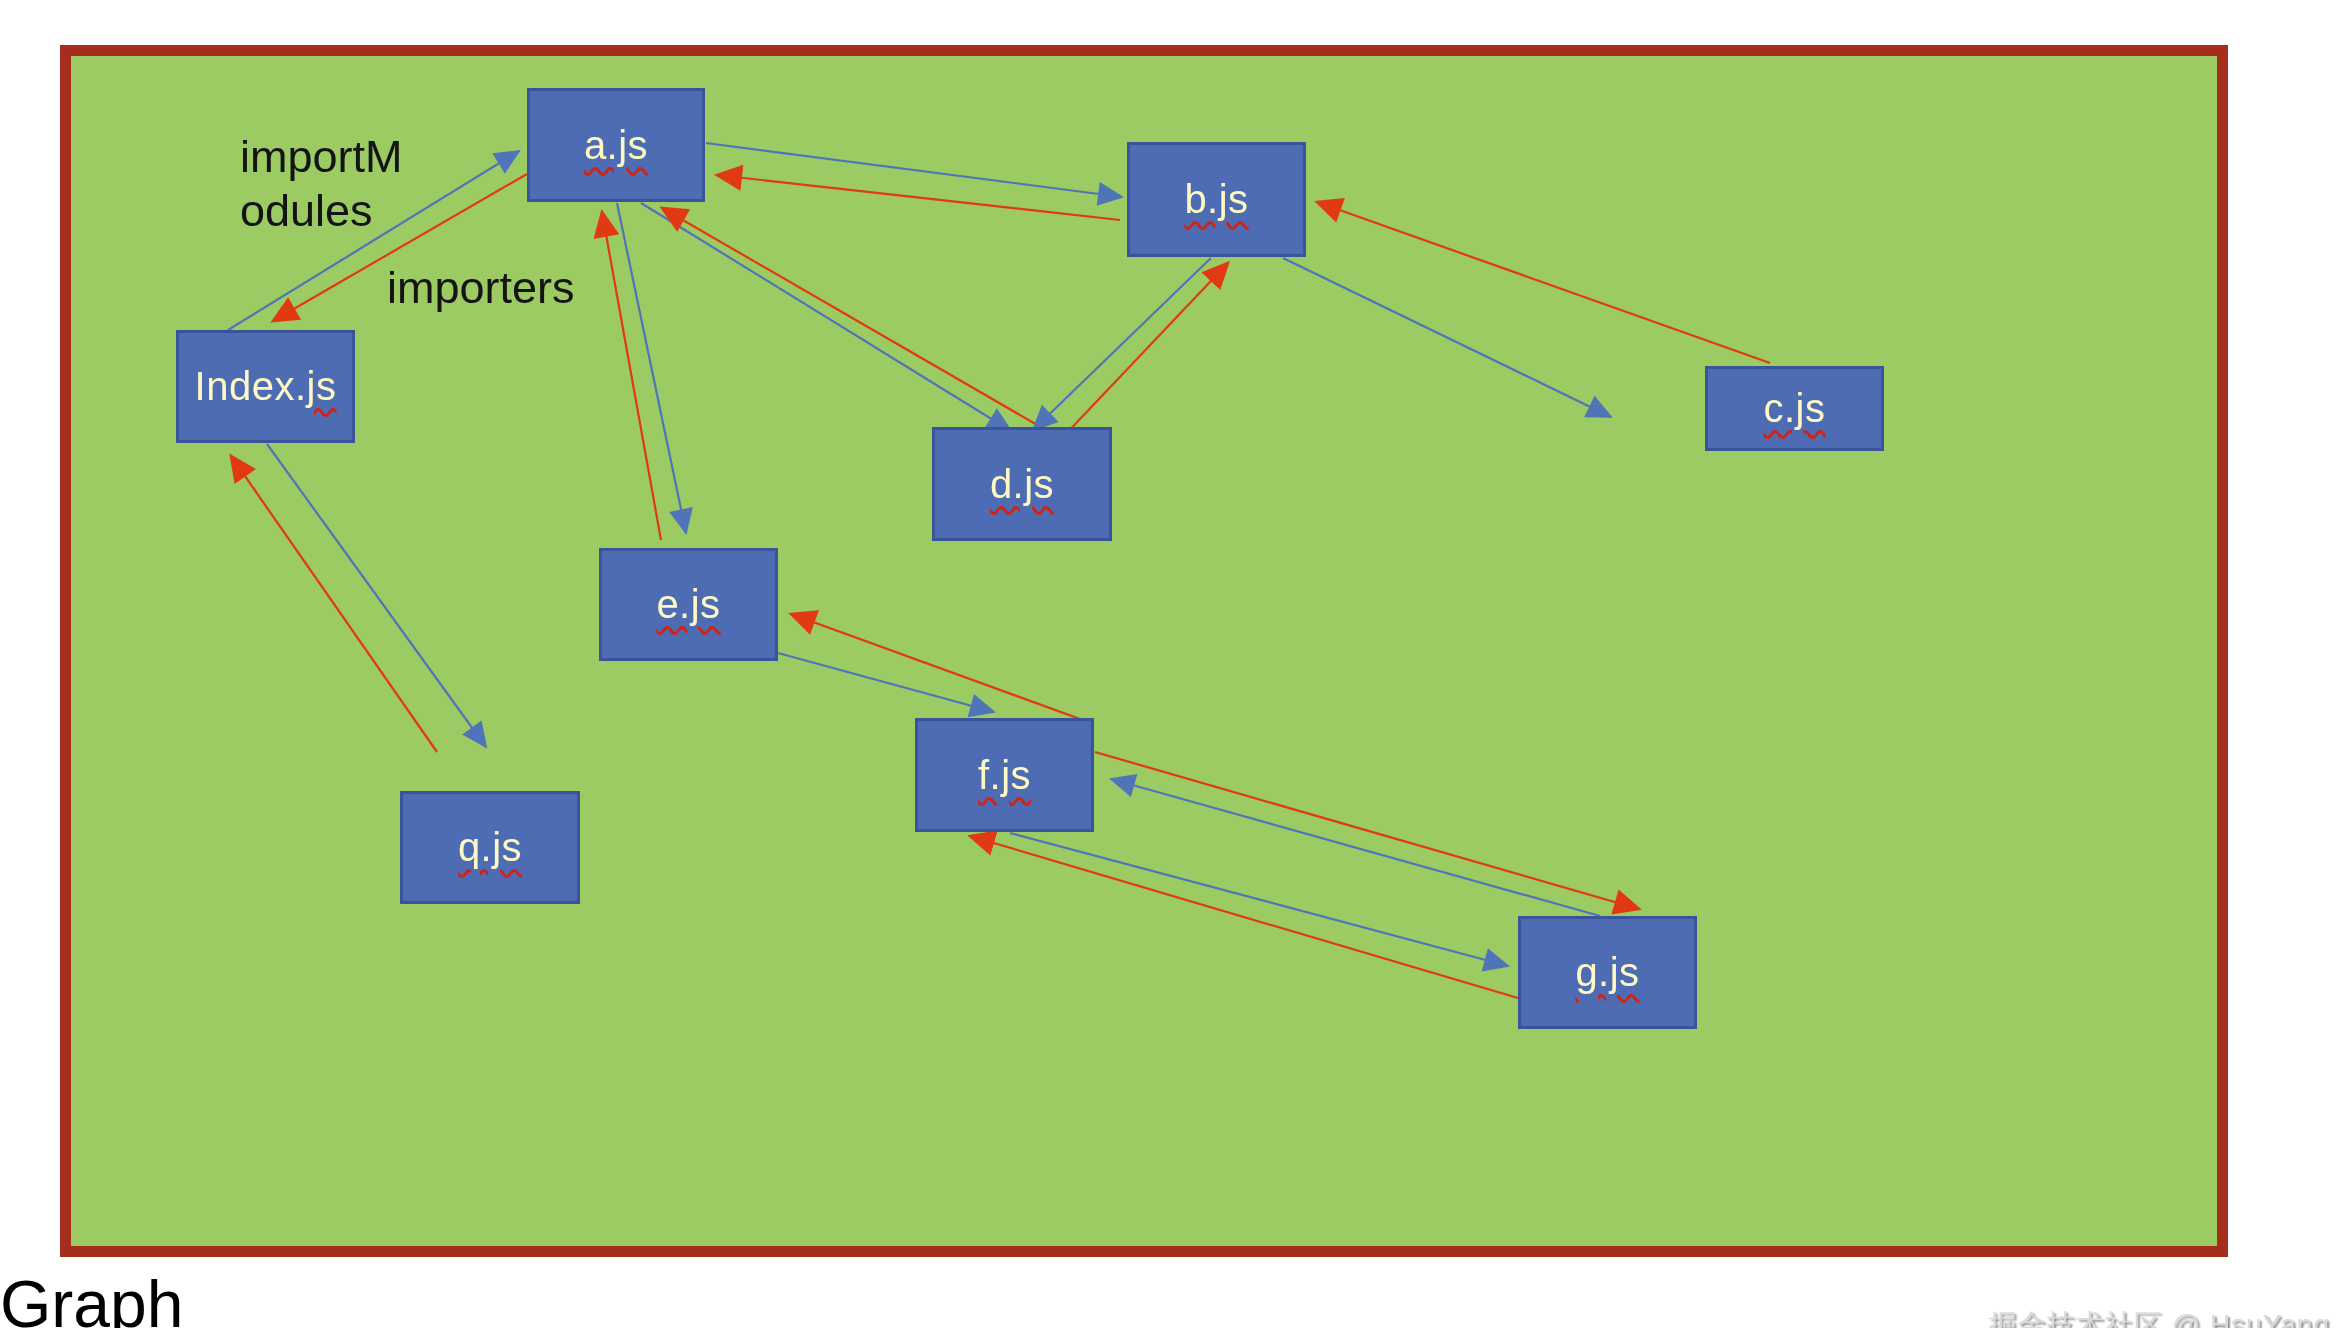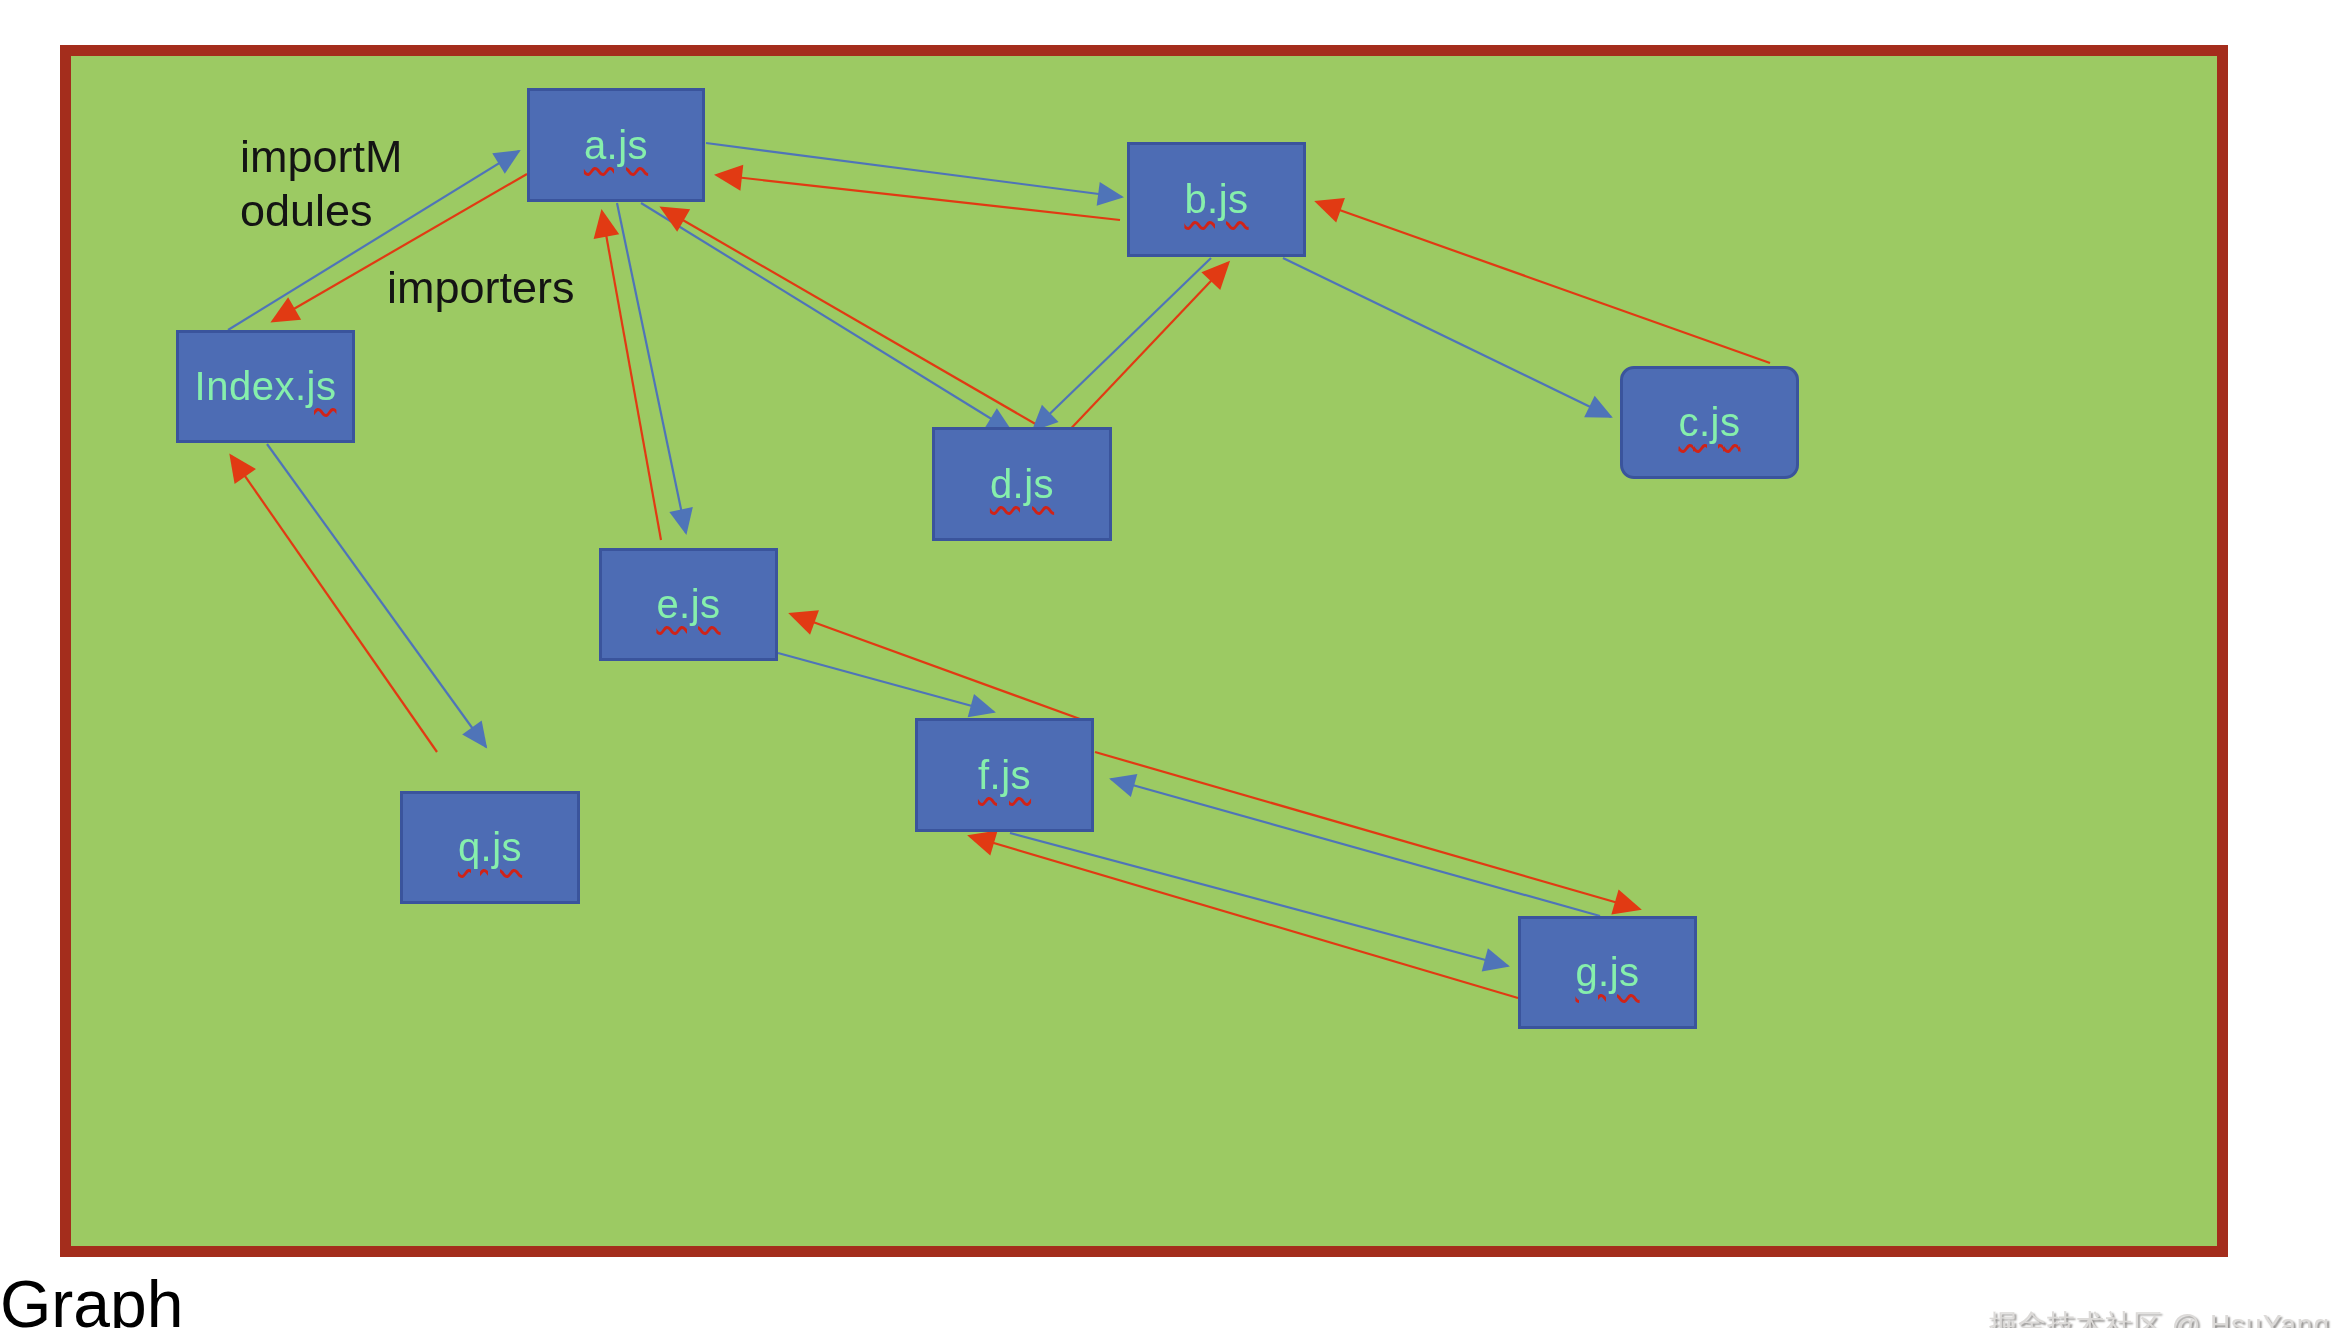--- a/index.html
+++ b/index.html
@@ -13,21 +13,21 @@
     font-family:"Liberation Sans", sans-serif;
   }
   .canvas{
     position:absolute;left:60px;top:45px;width:2146px;height:1190px;
     background:var(--green);border:11px solid var(--border-red);
   }
   #edge-layer{position:absolute;left:0;top:0;width:2346px;height:1328px;pointer-events:none;}
   .node{
     position:absolute;display:flex;align-items:center;justify-content:center;
     background:var(--node-fill);border:3px solid var(--node-border);box-sizing:border-box;
-    color:#86efac;font-size:40px;letter-spacing:0.5px;
+    color:#fef9c3;font-size:40px;letter-spacing:0.5px;
   }
   .node .wavy{
     text-decoration:underline;text-decoration-style:wavy;
     text-decoration-color:var(--squiggle);text-decoration-thickness:2.5px;
     text-underline-offset:8px;
   }
   .legend-import{
     position:absolute;left:240px;top:130px;color:var(--ink);
     font-size:45px;line-height:54px;white-space:pre;
   }
@@ -87,21 +87,21 @@
 <div id="node-layer">
     <div class="node" style="left: 176px; top: 330px; width: 179px; height: 113px;">
       <span><span>Index.</span><span class="wavy">js</span></span>
     </div>
     <div class="node" style="left: 527px; top: 88px; width: 178px; height: 114px;">
       <span><span class="wavy">a.js</span></span>
     </div>
     <div class="node" style="left: 1127px; top: 142px; width: 179px; height: 115px;">
       <span><span class="wavy">b.js</span></span>
     </div>
-    <div class="node" style="left: 1620px; top: 366px; width: 179px; height: 113px; border-radius: 14px;">
+    <div class="node" style="left: 1705px; top: 366px; width: 179px; height: 85px;">
       <span><span class="wavy">c.js</span></span>
     </div>
     <div class="node" style="left: 932px; top: 427px; width: 180px; height: 114px;">
       <span><span class="wavy">d.js</span></span>
     </div>
     <div class="node" style="left: 599px; top: 540px; width: 179px; height: 113px; margin-top: 8px;">
       <span><span class="wavy">e.js</span></span>
     </div>
     <div class="node" style="left: 915px; top: 718px; width: 179px; height: 114px;">
       <span><span class="wavy">f.js</span></span>

